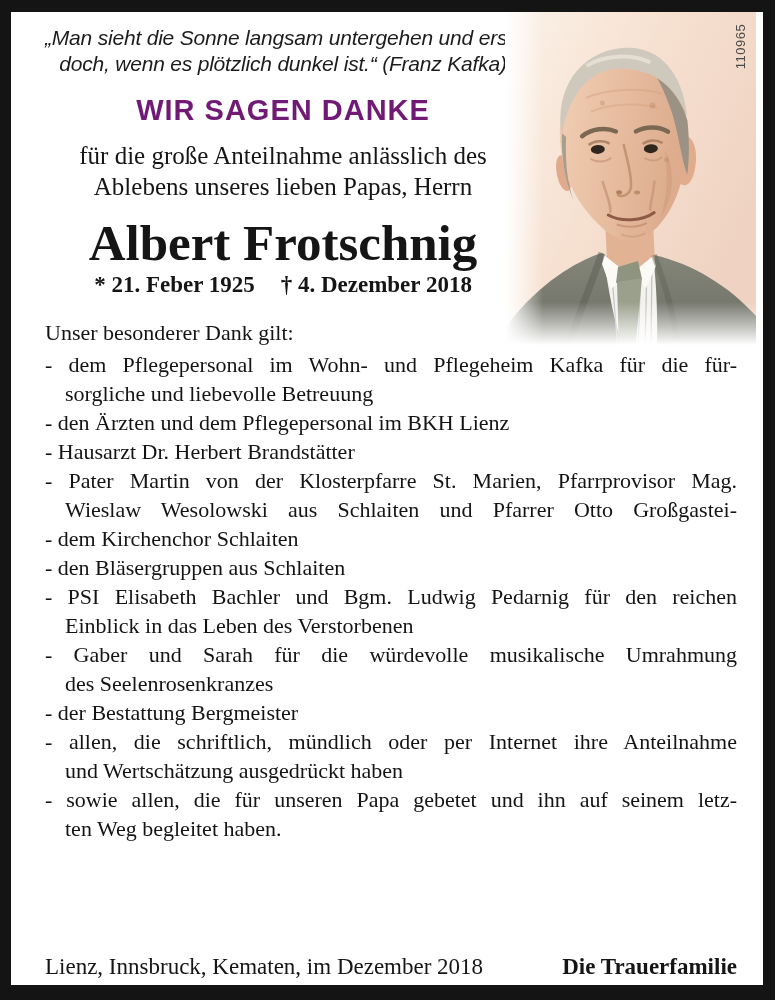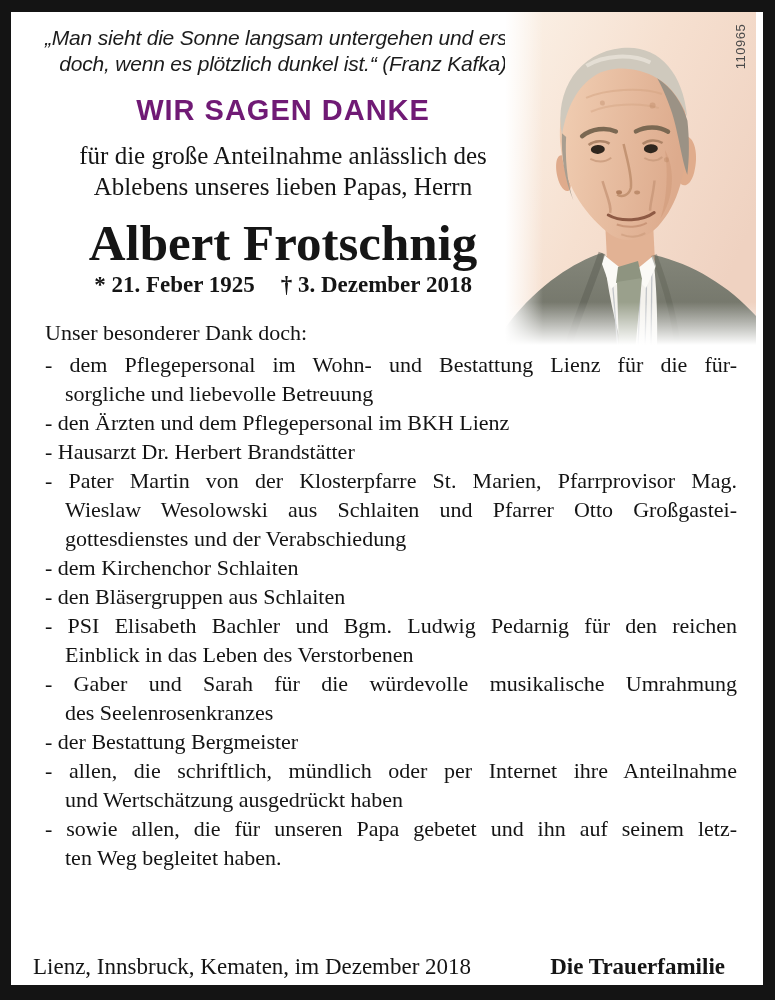--- a/index.html
+++ b/index.html
@@ -36,21 +36,21 @@
   .dates-gap { display:inline-block; width:26px; }
   .body-block {
     position:absolute; left:34px; top:306px; width:692px;
     font-size:22px; line-height:29px; color:#141414;
   }
   .thanks-heading { margin-bottom:3px; }
   .tl { }
   .tl.i { padding-left:20px; }
   .tl.j { text-align:justify; text-align-last:justify; }
   .footer-block {
-    position:absolute; left:22px; top:940px; width:692px;
+    position:absolute; left:34px; top:940px; width:692px;
     display:flex; justify-content:space-between; align-items:baseline;
     font-size:23px; line-height:30px;gap:28px;
   }
   .signature { font-weight:700; }
   .photo {
     position:absolute; top:0; right:7px; width:251px; height:340px;
   }
   .photo svg { display:block; width:100%; height:100%; }
   .fade-left {
     position:absolute; left:0; top:0; bottom:0; width:38px;
@@ -85,33 +85,32 @@
   <div class="hdr-block intro">
     <div>für die große Anteilnahme anlässlich des</div>
     <div>Ablebens unseres lieben Papas, Herrn</div>
   </div>
 
   <div class="hdr-block name-block">
     <div class="deceased-name">Albert Frotschnig</div>
   </div>
 
   <div class="hdr-block dates-block">
-    <span>* 21. Feber 1925</span><span class="dates-gap"></span><span>† 3. Dezember 2018</span>
+    <span>* 21. Feber 1925</span><span class="dates-gap"></span><span>† 4. Dezember 2018</span>
   </div>
 
   <div class="body-block">
-    <div class="thanks-heading">Unser besonderer Dank doch:</div>
+    <div class="thanks-heading">Unser besonderer Dank gilt:</div>
     <div>
-        <div class="tl d j">- dem Pflegepersonal im Wohn- und Bestattung Lienz für die für-</div>
+        <div class="tl d j">- dem Pflegepersonal im Wohn- und Pflegeheim Kafka für die für-</div>
         <div class="tl i">sorgliche und liebevolle Betreuung</div>
         <div class="tl d">- den Ärzten und dem Pflegepersonal im BKH Lienz</div>
         <div class="tl d">- Hausarzt Dr. Herbert Brandstätter</div>
         <div class="tl d j">- Pater Martin von der Klosterpfarre St. Marien, Pfarrprovisor Mag.</div>
         <div class="tl i j">Wieslaw Wesolowski aus Schlaiten und Pfarrer Otto Großgastei-</div>
-        <div class="tl i">gottesdienstes und der Verabschiedung</div>
         <div class="tl d">- dem Kirchenchor Schlaiten</div>
         <div class="tl d">- den Bläsergruppen aus Schlaiten</div>
         <div class="tl d j">- PSI Elisabeth Bachler und Bgm. Ludwig Pedarnig für den reichen</div>
         <div class="tl i">Einblick in das Leben des Verstorbenen</div>
         <div class="tl d j">- Gaber und Sarah für die würdevolle musikalische Umrahmung</div>
         <div class="tl i">des Seelenrosenkranzes</div>
         <div class="tl d">- der Bestattung Bergmeister</div>
         <div class="tl d j">- allen, die schriftlich, mündlich oder per Internet ihre Anteilnahme</div>
         <div class="tl i">und Wertschätzung ausgedrückt haben</div>
         <div class="tl d j">- sowie allen, die für unseren Papa gebetet und ihn auf seinem letz-</div>

